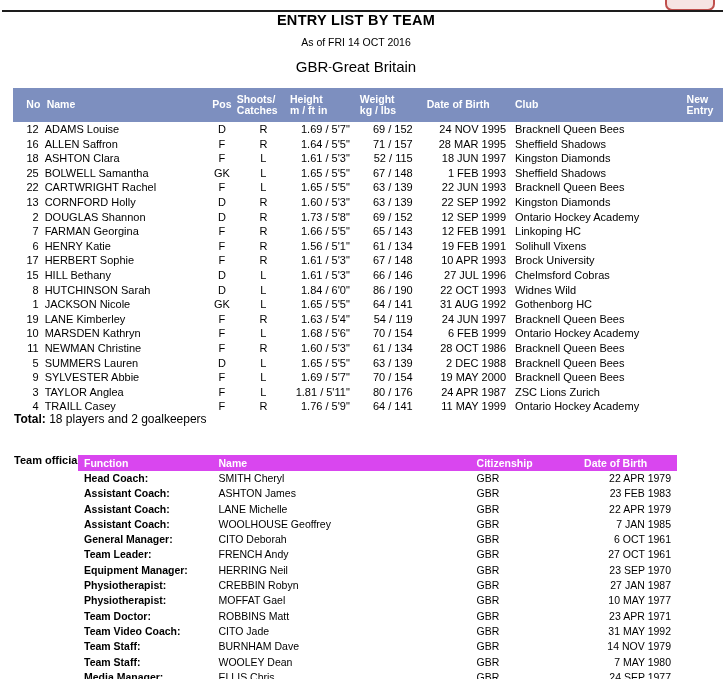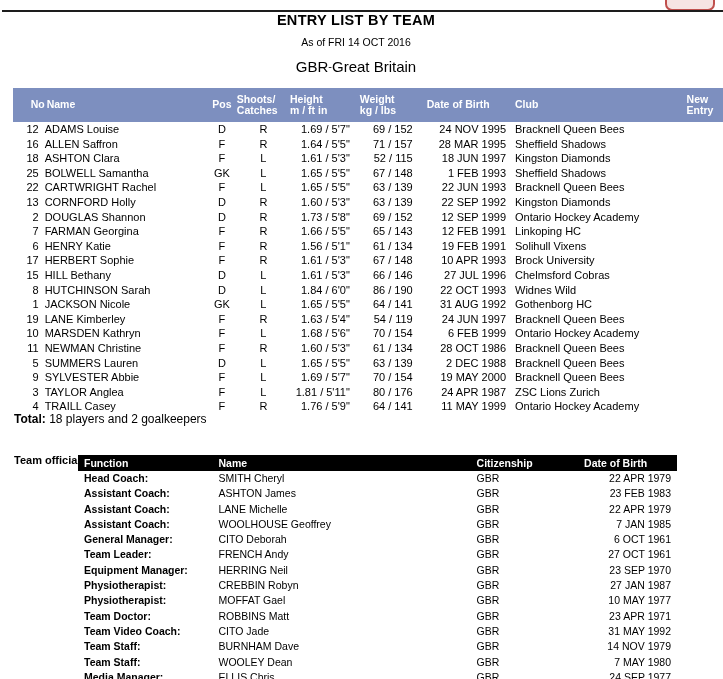--- a/index.html
+++ b/index.html
@@ -90,21 +90,21 @@
   .c-no      { width: 26px;  text-align: right; padding-right: 6px !important; }
   .c-name    { width: 180px; }
   .c-pos     { width: 34px;  text-align: center; }
   .c-sc      { width: 58px;  text-align: center; }
   .c-height  { width: 62px;  text-align: right; padding-right: 10px !important; }
   .c-weight  { width: 58px;  text-align: right; padding-right: 14px !important; }
   .c-dob     { width: 84px;  text-align: right; padding-right: 9px !important; }
   .c-club    { width: 190px; }
   .c-new     { width: 40px;  text-align: left; }
 
-  #players-table thead th.c-no     { text-align: right; padding-left: 9px !important; padding-right:0 !important;}
+  #players-table thead th.c-no     { text-align: center; padding-left: 9px !important; padding-right:0 !important;}
   #players-table thead th.c-name   { padding-left: 2px; }
   #players-table thead th.c-pos    { text-align: center; }
   #players-table thead th.c-sc     { text-align: left; }
   #players-table thead th.c-height { text-align: left; padding-right:0 !important; }
   #players-table thead th.c-weight { text-align: left; padding-right:0 !important; }
   #players-table thead th.c-dob    { text-align: left; padding-right:0 !important; }
   #players-table thead th.c-club   { text-align: left; }
   #players-table thead th.c-new    { text-align: left; }
 
   
@@ -128,21 +128,21 @@
   
   #officials-table {
     position: absolute;
     left: 78px;
     top: 455px;
     width: 599px;
     border-collapse: collapse;
     font-size: 10.5px;
   }
   #officials-table thead th {
-    background: #000000;
+    background: #d946ef;
     color: #ffffff;
     font-weight: bold;
     font-size: 10.5px;
     height: 16px;
     line-height: 16px;
     padding: 0;
     text-align: left;
   }
   #officials-table tbody td {
     padding: 0;

